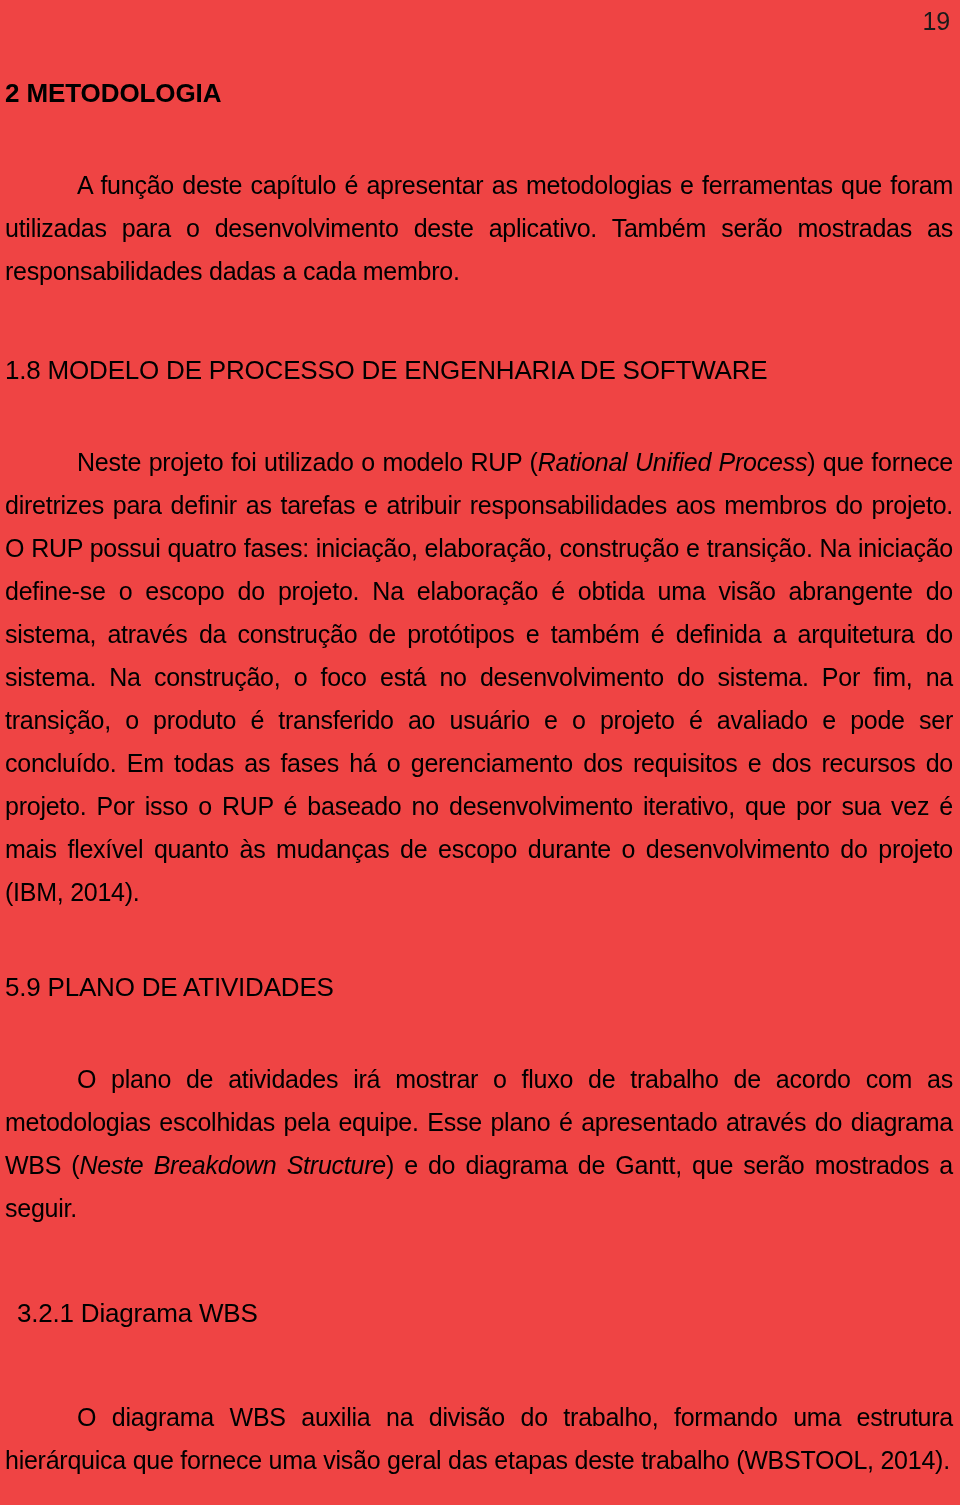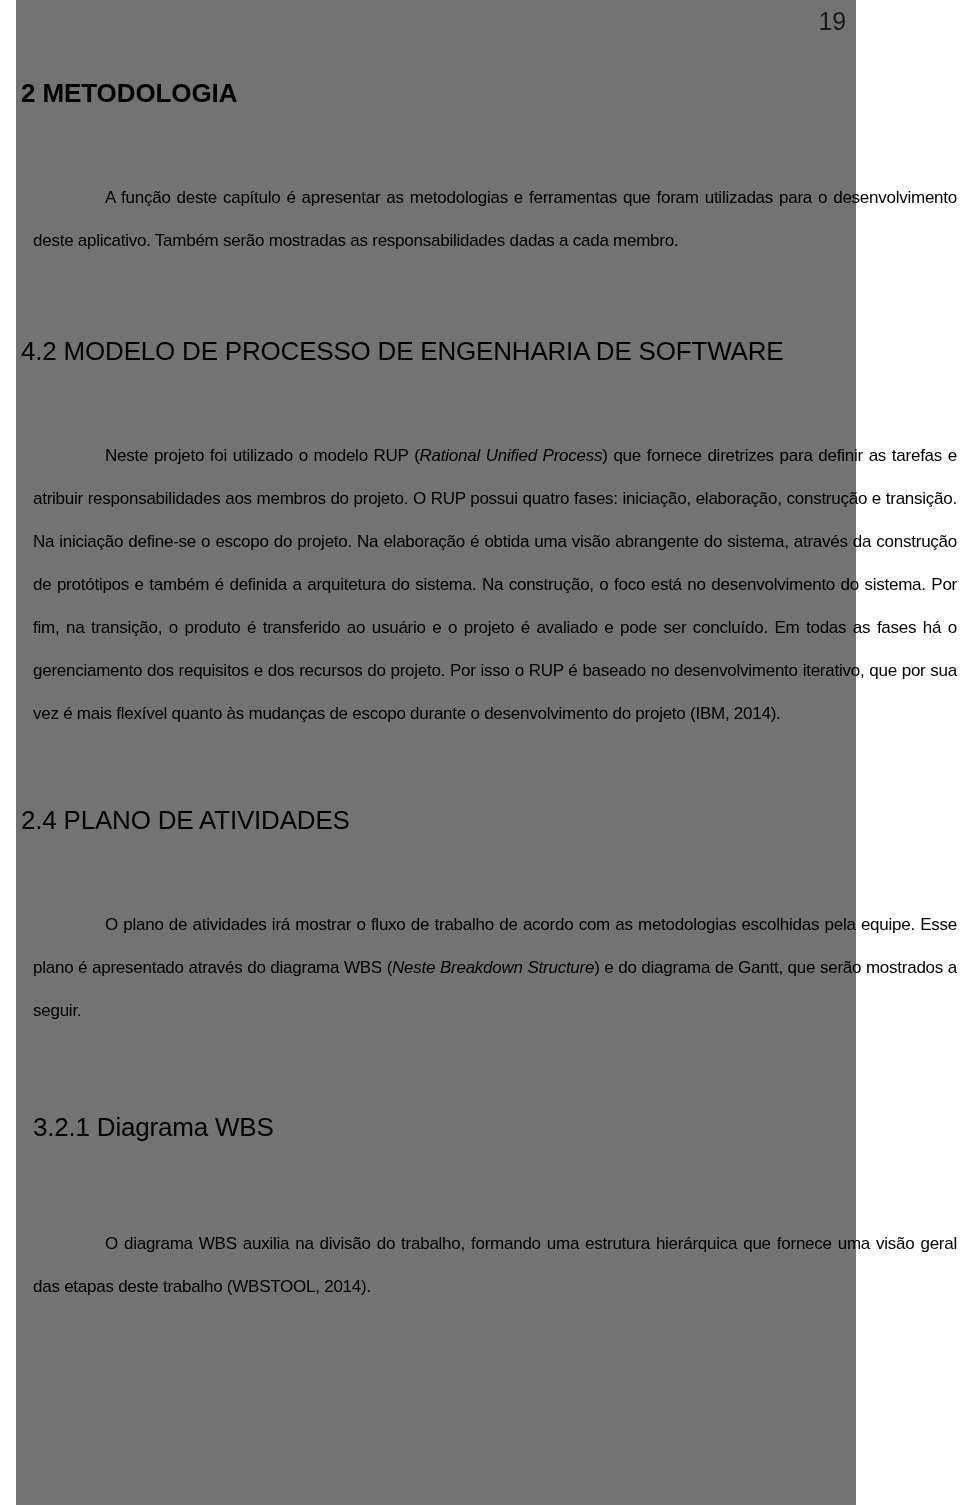--- a/index.html
+++ b/index.html
@@ -13,25 +13,25 @@
     height: 1505px;
     position: relative;
     overflow: hidden;
     font-family: "Liberation Sans", sans-serif;
     color: #000000;
     -webkit-font-smoothing: antialiased;
   }
 
   .page {
     position: absolute;
-    left: 16px;
+    left: 0;
     top: 0;
-    width: 840px;
+    width: 960px;
     height: 1505px;
-    background: #737373;
+    background: #ef4444;
   }
 
   
   .page-number {
     position: absolute;
     right: 10px;
     top: 6px;
     font-size: 25px;
     line-height: 30px;
     letter-spacing: -0.2px;
@@ -68,27 +68,27 @@
     font-size: 26px;
     font-weight: normal;
     line-height: 30px;
     letter-spacing: -0.2px;
     margin: 12px;
     white-space: nowrap;
   }
 
   
   .para {
-    font-size: 17px;
+    font-size: 25px;
     line-height: 43px;
     text-align: justify;
     text-justify: inter-word;
     text-indent: 72px;
     letter-spacing: -0.25px;
-    margin: 12px;
+    margin: 0;
     word-spacing: 0px;
     hyphens: none;
   }
   .para i, .para em {
   }
 
   
   .sp-after-h-main { height: 56px; }
   .sp-after-p1     { height: 62px; }
   .sp-after-h31    { height: 56px; }
@@ -107,29 +107,29 @@
   <div class="content">
 
     <h1 class="h-main">2 METODOLOGIA</h1>
 
     <div class="sp-after-h-main"></div>
 
     <p class="para">A função deste capítulo é apresentar as metodologias e ferramentas que foram utilizadas para o desenvolvimento deste aplicativo. Também serão mostradas as responsabilidades dadas a cada membro.</p>
 
     <div class="sp-after-p1"></div>
 
-    <h2 class="h-sec">4.2 MODELO DE PROCESSO DE ENGENHARIA DE SOFTWARE</h2>
+    <h2 class="h-sec">1.8 MODELO DE PROCESSO DE ENGENHARIA DE SOFTWARE</h2>
 
     <div class="sp-after-h31"></div>
 
     <p class="para"><span>Neste projeto foi utilizado o modelo RUP (</span><i>Rational Unified Process</i><span>) que fornece diretrizes para definir as tarefas e atribuir responsabilidades aos membros do projeto. O RUP possui quatro fases: iniciação, elaboração, construção e transição. Na iniciação define-se o escopo do projeto. Na elaboração é obtida uma visão abrangente do sistema, através da construção de protótipos e também é definida a arquitetura do sistema. Na construção, o foco está no desenvolvimento do sistema. Por fim, na transição, o produto é transferido ao usuário e o projeto é avaliado e pode ser concluído. Em todas as fases há o gerenciamento dos requisitos e dos recursos do projeto. Por isso o RUP é baseado no desenvolvimento iterativo, que por sua vez é mais flexível quanto às mudanças de escopo durante o desenvolvimento do projeto (IBM, 2014).</span></p>
 
     <div class="sp-after-p2"></div>
 
-    <h2 class="h-sec">2.4 PLANO DE ATIVIDADES</h2>
+    <h2 class="h-sec">5.9 PLANO DE ATIVIDADES</h2>
 
     <div class="sp-after-h32"></div>
 
     <p class="para"><span>O plano de atividades irá mostrar o fluxo de trabalho de acordo com as metodologias escolhidas pela equipe. Esse plano é apresentado através do diagrama WBS (</span><i>Neste Breakdown Structure</i><span>) e do diagrama de Gantt, que serão mostrados a seguir.</span></p>
 
     <div class="sp-after-p3"></div>
 
     <h3 class="h-sub">3.2.1 Diagrama WBS</h3>
 
     <div class="sp-after-h321"></div>

